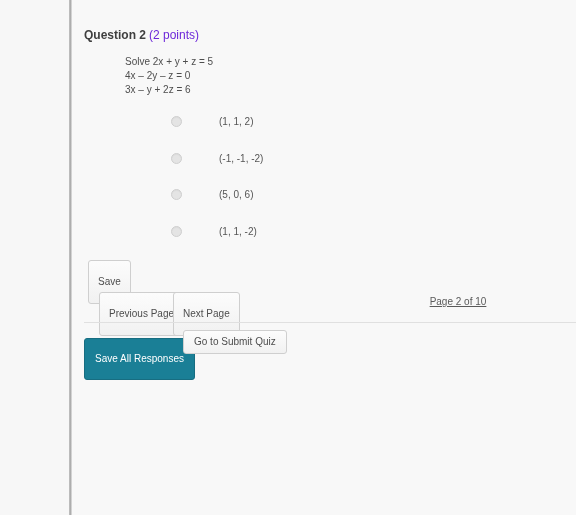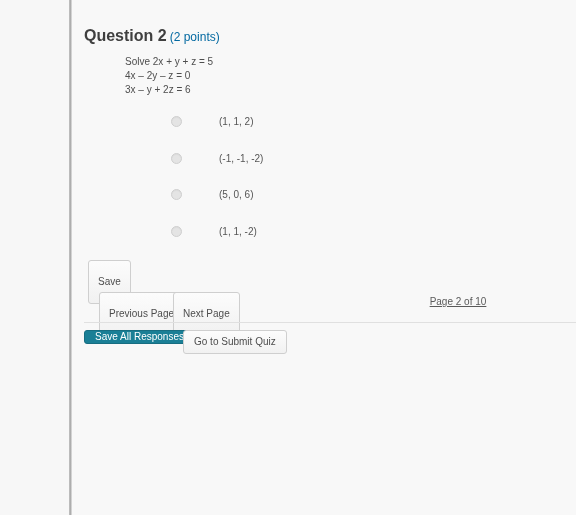--- a/index.html
+++ b/index.html
@@ -62,25 +62,25 @@
     left: 12px;
     top: 28px;
     font-size: 12px;
     line-height: 15px;
     color: #4a4a4a;
     white-space: nowrap;
   }
   .question-header .q-title {
     font-weight: bold;
     color: #3f3f3f;
-    font-size: 16px;
+    font-size: 12px;
   }
   .question-header .q-points {
     font-weight: normal;
-    color: #0369a1;
+    color: #6d28d9;
     font-size: 12px;
     margin-left: 3px;
   }
 
   .question-body {
     position: absolute;
     left: 22px;
     top: 55px;
     font-size: 10px;
     line-height: 14px;
@@ -198,22 +198,22 @@
   #footer-actions {
     position: absolute;
     left: 0;
     top: 330px;
     width: 504px;
     height: 22px;
   }
   #save-all-responses-button {
     position: absolute;
     left: 12px;
-    top: 0;
-    padding: 0 10px;
+    top: 8px;
+    padding: 14px 10px;
   }
   #go-to-submit-quiz-button {
     position: absolute;
     left: 111px;
     top: 0;
     padding: 5px 10px;
   }
 </style>
 </head>
 <body>

